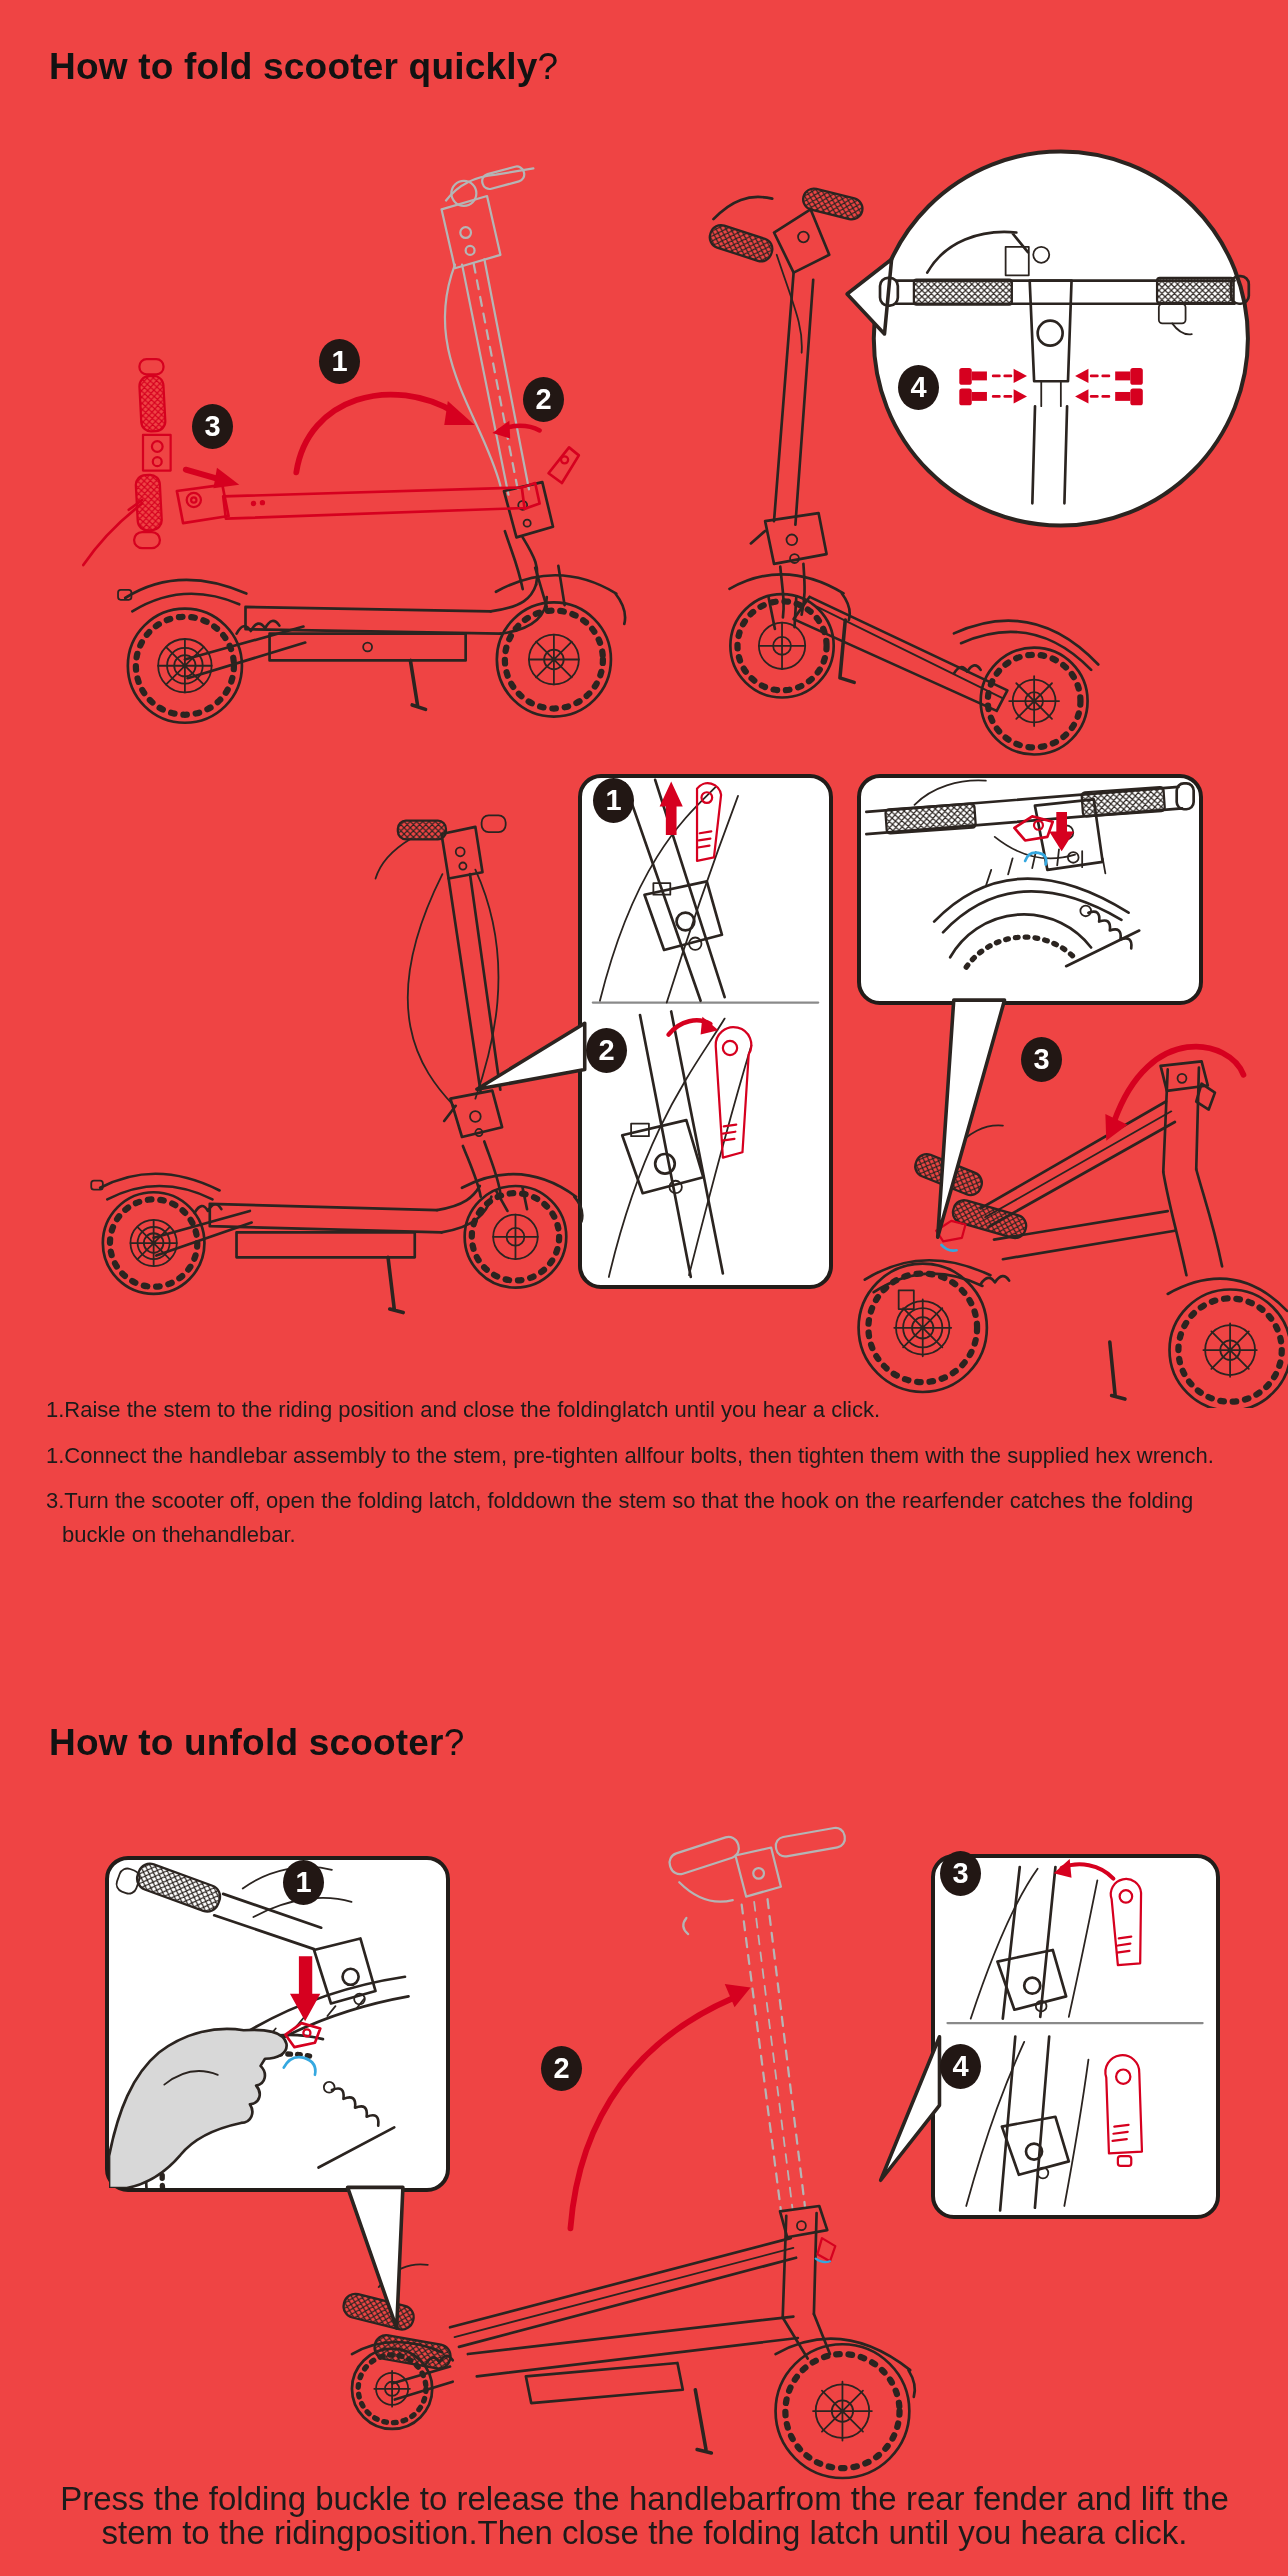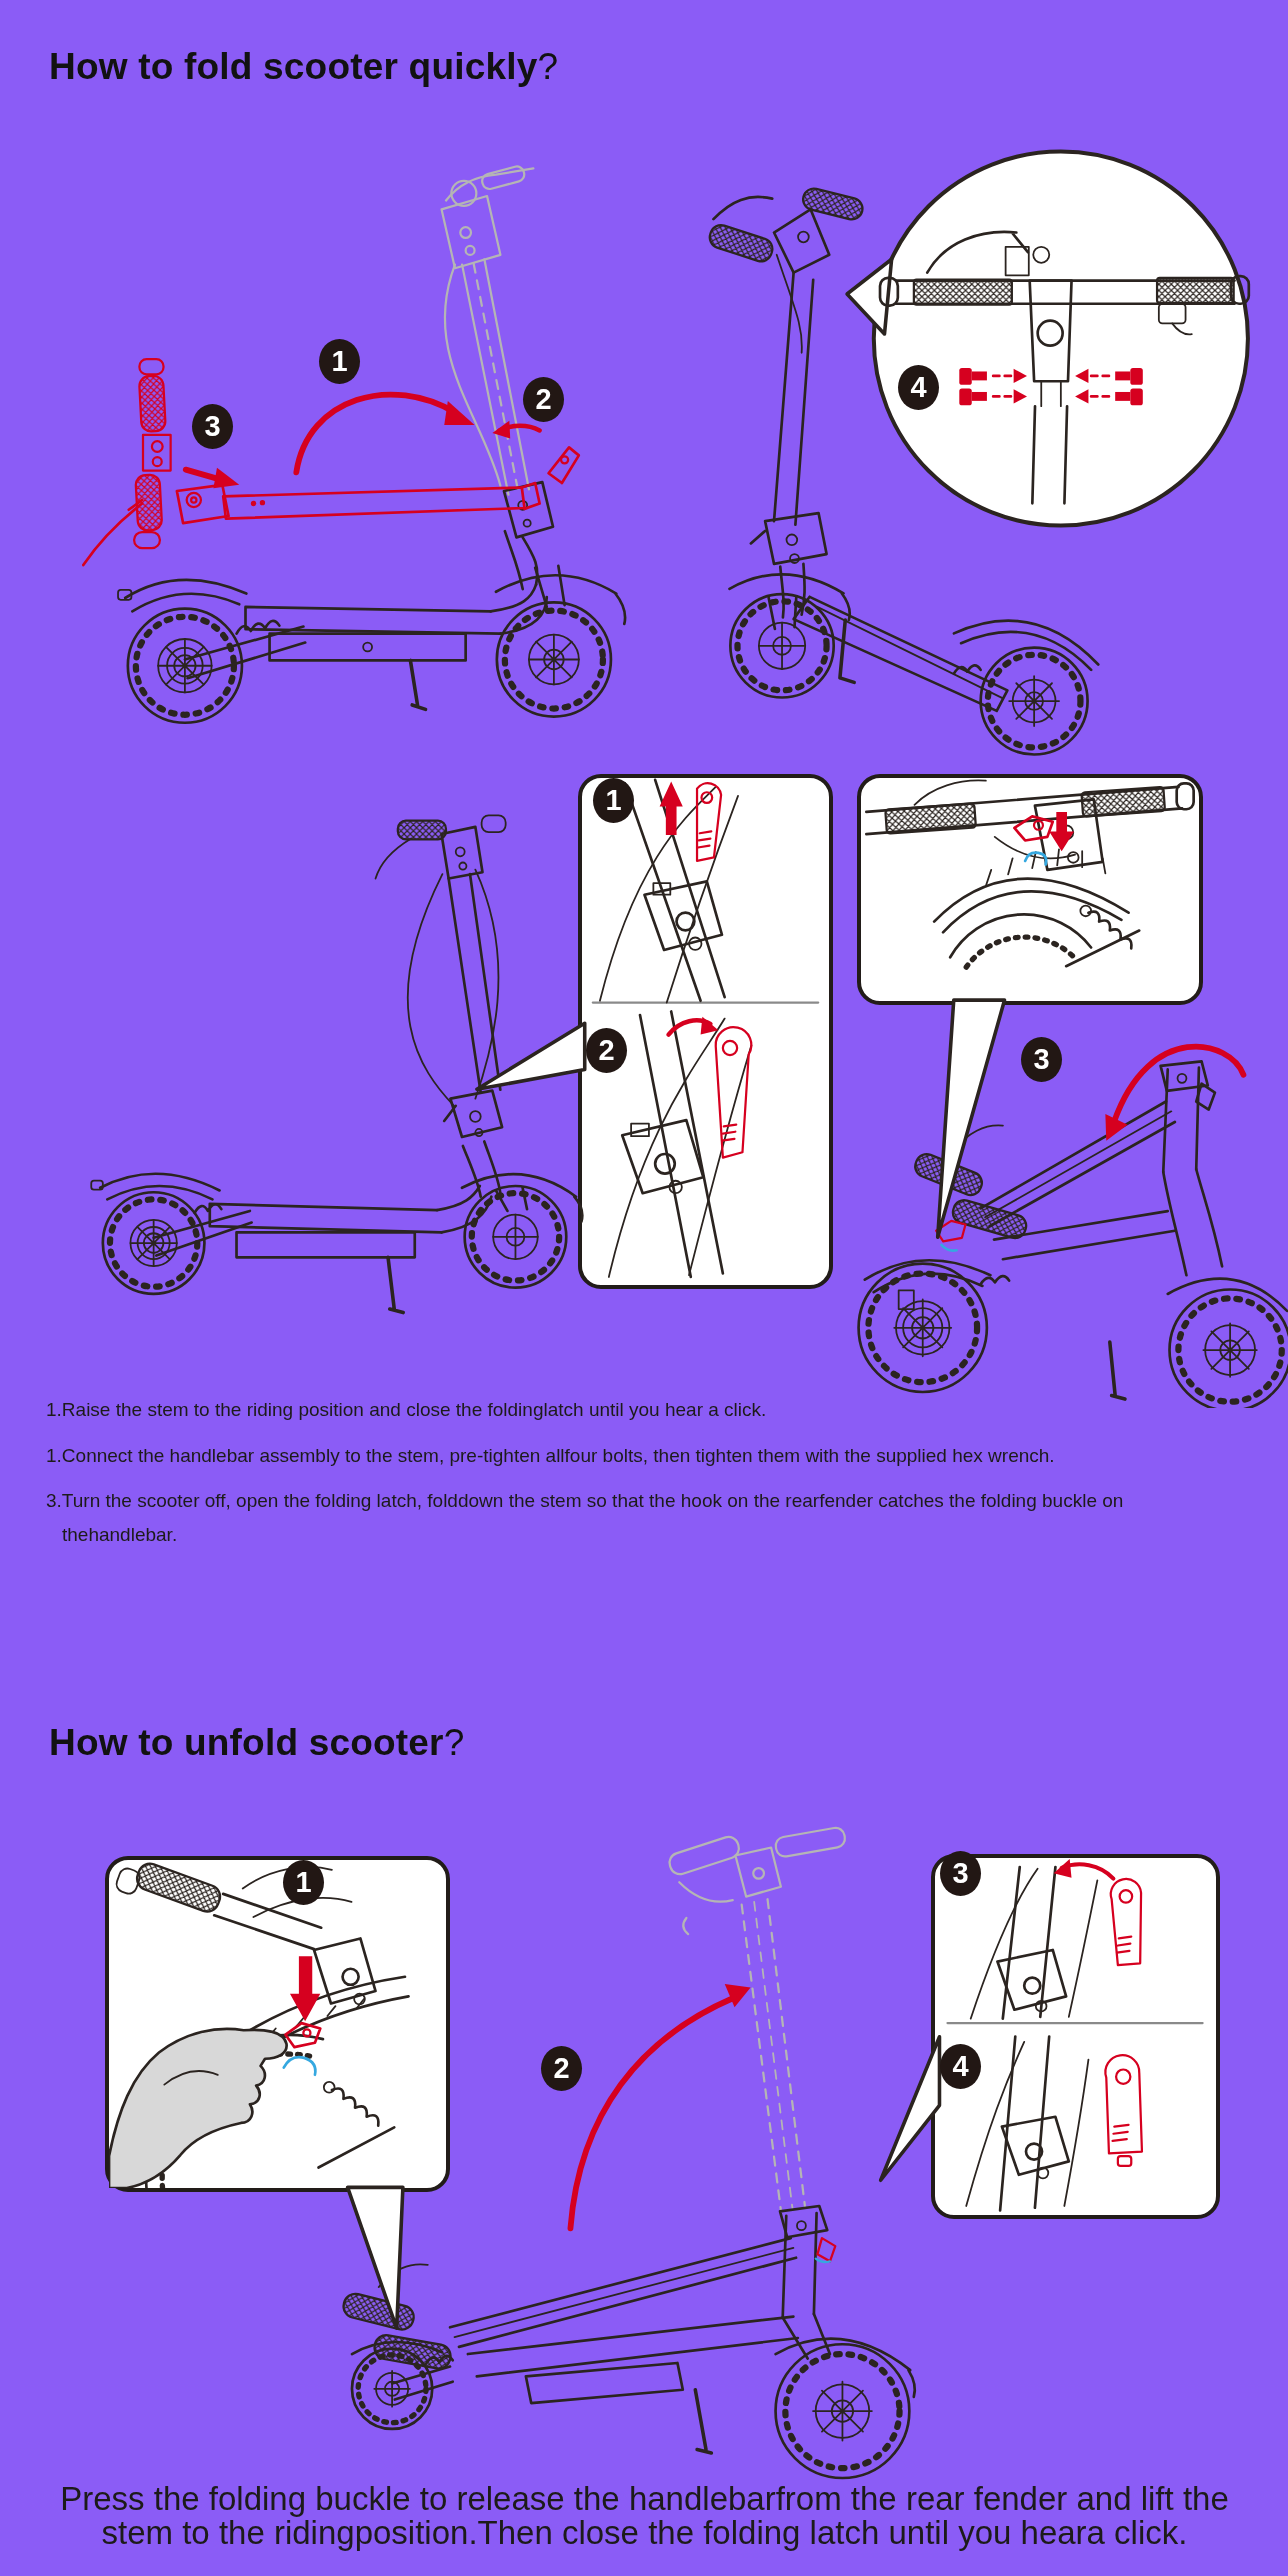--- a/index.html
+++ b/index.html
@@ -1,22 +1,22 @@
 <!DOCTYPE html>
 <html style="font-size:14.3px"><head>
 <meta charset="utf-8">
 <style>
   html,body{margin:0;padding:0;background:#fff;}
-  .page{position:relative;width:1288px;height:2576px;background:#8b5cf6;overflow:hidden;
+  .page{position:relative;width:1288px;height:2576px;background:#ef4444;overflow:hidden;
         font-family:"Liberation Sans",sans-serif;color:#1d1b1a;}
   .title{position:absolute;left:49px;font-size:37px;font-weight:700;color:#121212;letter-spacing:0.2px;}
   .title .qm{font-weight:400;}
   #title-fold{top:46px;}
   #title-unfold{top:1676px;margin-top:46px;}
-  .steps{position:absolute;left:46px;top:1393px;width:1193px;font-size:19px;line-height:34px;}
+  .steps{position:absolute;left:46px;top:1393px;width:1193px;font-size:22px;line-height:34px;}
   .step{padding-left:16px;text-indent:-16px;margin-bottom:11.6px;}
   .note{position:absolute;left:45px;top:2482px;width:1199px;font-size:33px;line-height:34px;text-align:center;}
   .panel{position:absolute;border:4.5px solid #221c19;border-radius:23px;background:#fff;z-index:1;}
   .art{position:absolute;z-index:2;}
   .inart{position:absolute;left:0;top:0;z-index:2;}
   .overlay{position:absolute;left:0;top:0;z-index:5;pointer-events:none;}
   .badge{position:absolute;width:41px;height:45px;border-radius:50%;background:#221714;color:#fff;
          display:flex;align-items:center;justify-content:center;font-size:29px;font-weight:700;z-index:6;}
   
   svg *{fill:none;stroke-linecap:round;stroke-linejoin:round;}

